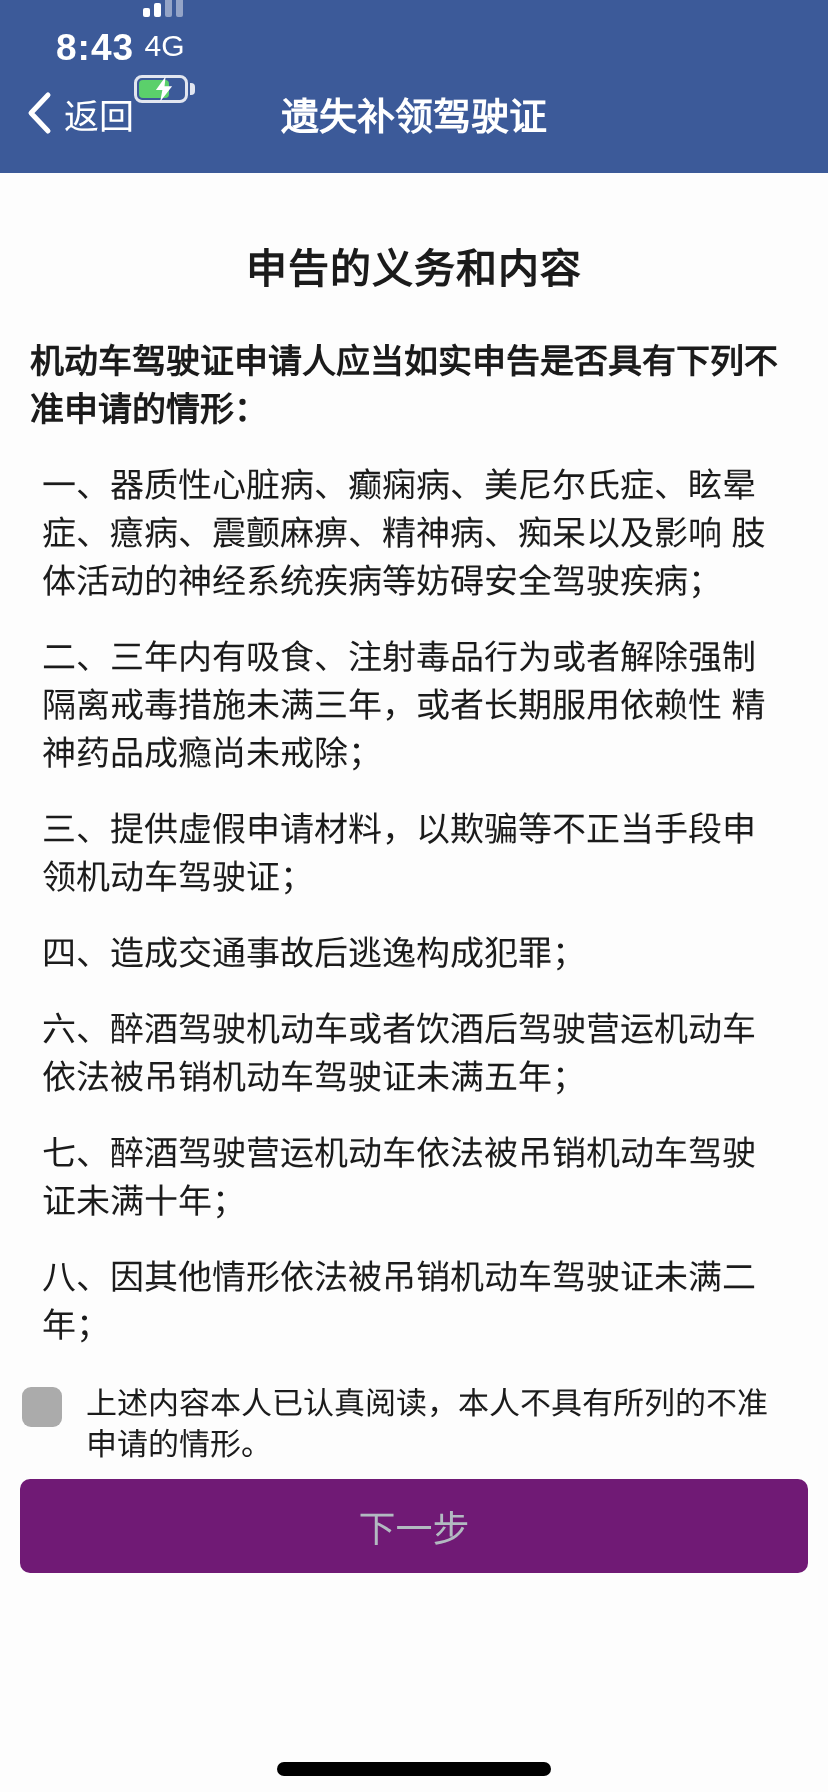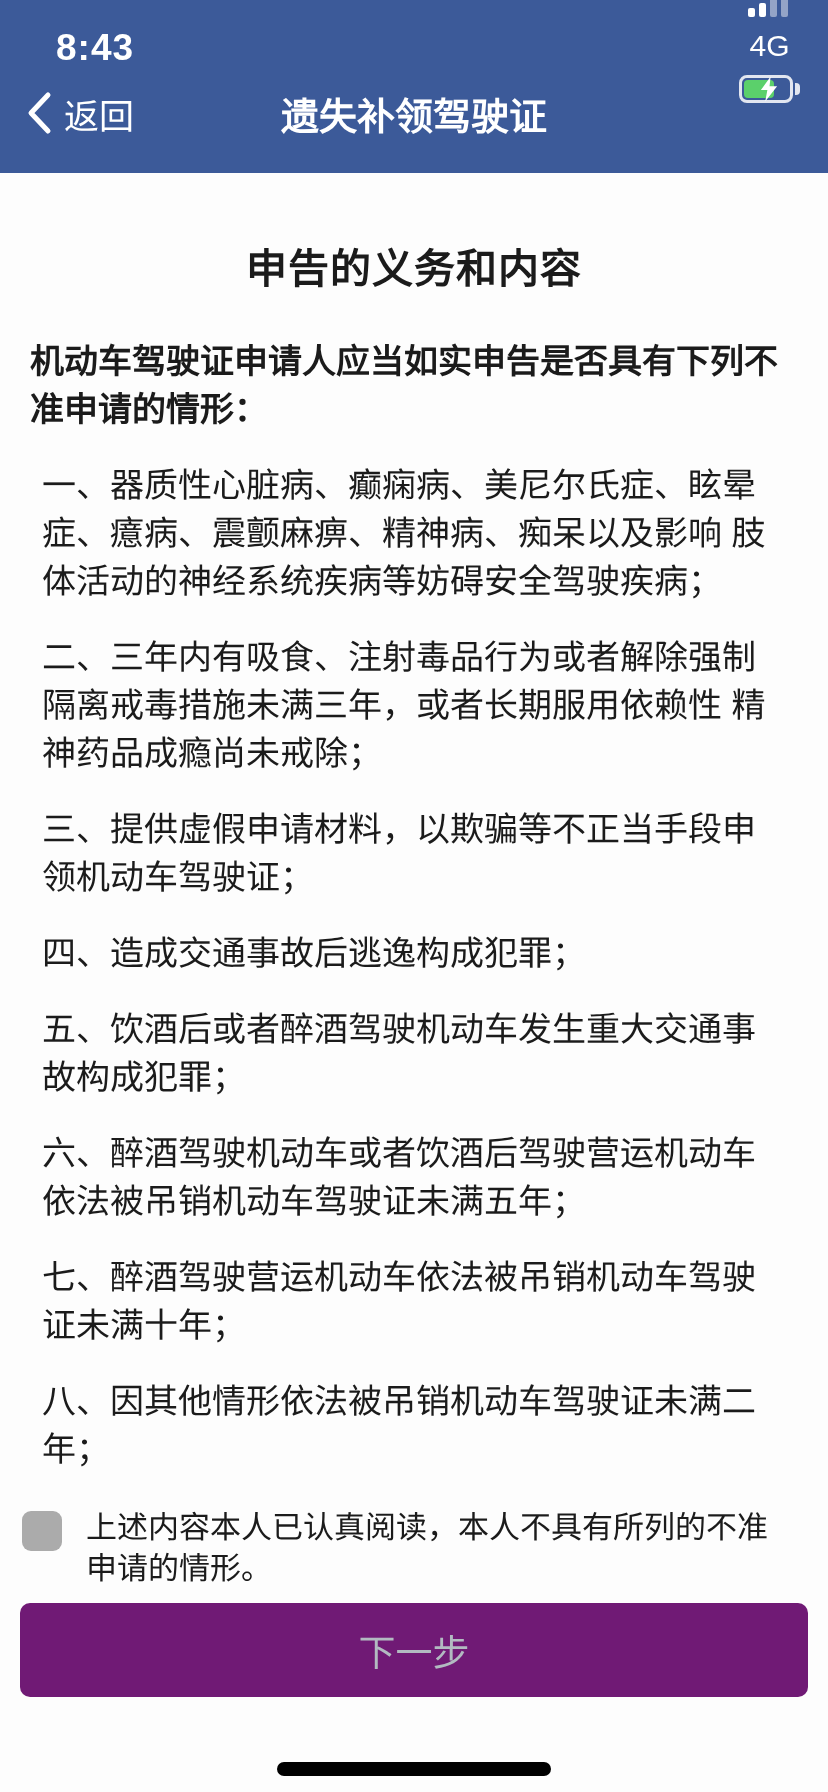--- a/index.html
+++ b/index.html
@@ -19,23 +19,22 @@
   
   .header {
     position: absolute;
     top: 0; left: 0; right: 0;
     height: 173px;
     background: #3c5a99;
     color: #ffffff;
   }
   .status-bar {
     display: flex;
-    justify-content: space-between;
-    align-items: center;
-    padding: 26px 28px 0 56px;
+    align-items: center;
+    padding: 26px 38px 0 56px;
     height: 70px;
   }
   .status-time {
     font-size: 37px;
     font-weight: 600;
     letter-spacing: 1px;
   }
   .status-right {
     display: flex;
     align-items: center;
@@ -243,21 +242,20 @@
   <div class="content">
 
     <h1 class="doc-heading">申告的义务和内容</h1>
 
     <p class="doc-intro">机动车驾驶证申请人应当如实申告是否具有下列不准申请的情形：</p>
 
     <p class="doc-item">一、器质性心脏病、癫痫病、美尼尔氏症、眩晕症、癔病、震颤麻痹、精神病、痴呆以及影响 肢体活动的神经系统疾病等妨碍安全驾驶疾病；</p>
     <p class="doc-item">二、三年内有吸食、注射毒品行为或者解除强制隔离戒毒措施未满三年，或者长期服用依赖性 精神药品成瘾尚未戒除；</p>
     <p class="doc-item">三、提供虚假申请材料，以欺骗等不正当手段申领机动车驾驶证；</p>
     <p class="doc-item">四、造成交通事故后逃逸构成犯罪；</p>
-    <p class="doc-item">五、饮酒后或者醉酒驾驶机动车发生重大交通事故构成犯罪；</p>
     <p class="doc-item">六、醉酒驾驶机动车或者饮酒后驾驶营运机动车依法被吊销机动车驾驶证未满五年；</p>
     <p class="doc-item">七、醉酒驾驶营运机动车依法被吊销机动车驾驶证未满十年；</p>
     <p class="doc-item">八、因其他情形依法被吊销机动车驾驶证未满二年；</p>
 
     <div class="agree-row">
       <div class="checkbox" role="checkbox" aria-checked="false"></div>
       <div class="agree-label">上述内容本人已认真阅读，本人不具有所列的不准申请的情形。</div>
     </div>
 
     <button class="next-button" disabled="">下一步</button>

